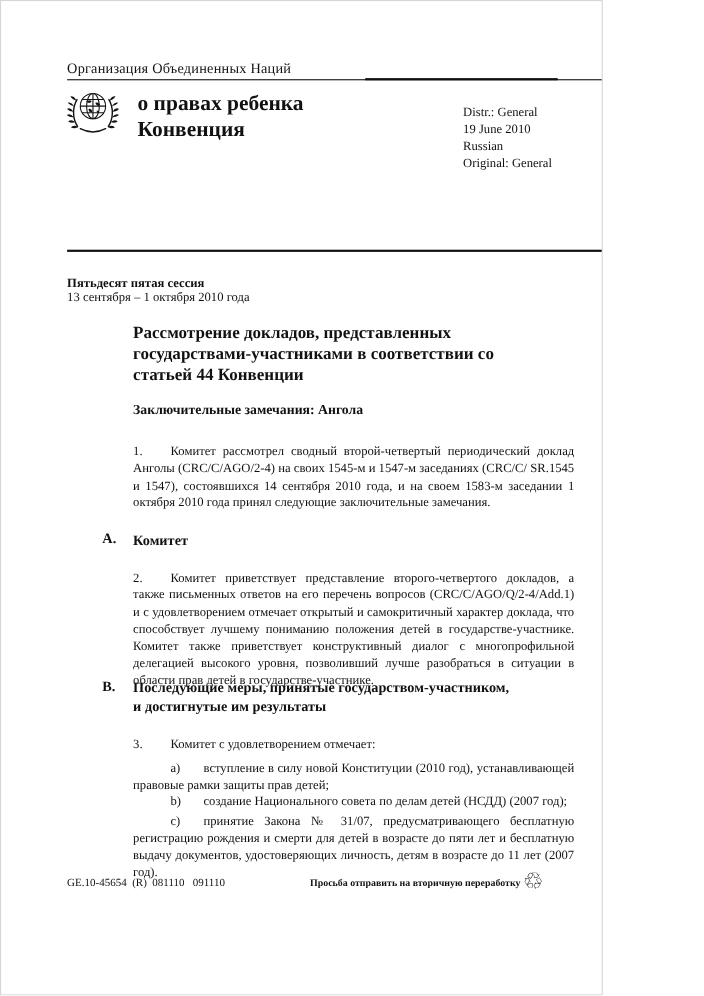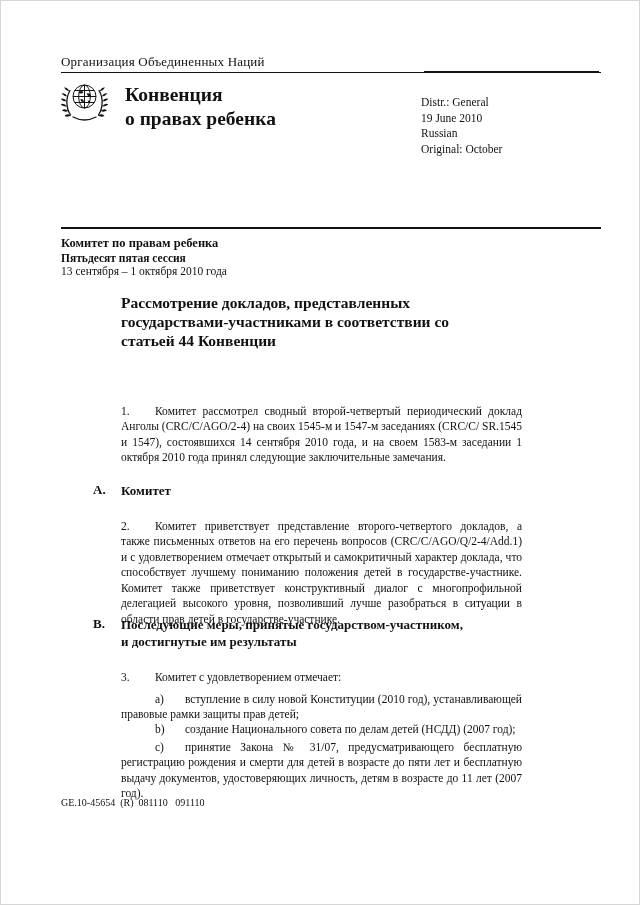--- a/index.html
+++ b/index.html
@@ -1,18 +1,18 @@
 <!DOCTYPE html>
 <html lang="ru"><head>
 <meta charset="utf-8">
 <style>
   html,body{margin:0;padding:0;background:#ffffff;}
   .page{
     position:relative;
-    width:640px;height:905px;
+    width:548px;height:905px;
     background:#ffffff;
     box-sizing:border-box;
     border:1px solid #d6d6d6;
     font-family:"Liberation Serif","DejaVu Serif",serif;
     color:#111;
     overflow:hidden;
   }
   .abs{position:absolute;}
   
   .org-name{left:60px;top:53px;font-size:13px;letter-spacing:.2px;}
@@ -92,36 +92,36 @@
         <path d="M38.5 12.5q4-1 5.5-4-3.5-.5-5.5 4z"></path>
         <path d="M40.5 17.5q4-.5 6-3-3-1.5-6 3z"></path>
         <path d="M41.2 22.5q4 0 6-2.5-3-2-6 2.5z"></path>
         <path d="M40.8 27.5q4 .5 6.5-2-3-2-6.5 2z"></path>
         <path d="M39.5 32q3.5 1.5 6.5-.5-2.5-2.5-6.5.5z"></path>
         <path d="M37 36.5q3 2 6.5.5-2-3-6.5-.5z"></path>
       </g>
     </svg>
   </div>
   <div class="abs treaty-title">
+    <div>о правах ребенка</div>
     <div>Конвенция</div>
-    <div>о правах ребенка</div>
   </div>
   <div class="abs info-block">
     <div>Distr.: General</div>
     <div>19 June 2010</div>
     <div>Russian</div>
-    <div>Original: October</div>
+    <div>Original: General</div>
   </div>
 
   <div class="abs rule-2"></div>
-  <div class="abs committee">Комитет по правам ребенка</div>
   <div class="abs session">Пятьдесят пятая сессия</div>
   <div class="abs dates">13 сентября – 1 октября 2010 года</div>
 
   <div class="abs doc-title">Рассмотрение докладов, представленных государствами-участниками в соответствии со статьей 44 Конвенции</div>
+  <div class="abs doc-subtitle">Заключительные замечания: Ангола</div>
 
   <p class="abs body-par p1"><span class="pnum">1.</span><span>Комитет рассмотрел сводный второй-четвертый периодический доклад Анголы (CRC/C/AGO/2-4) на своих 1545-м и 1547-м заседаниях (CRC/C/ SR.1545 и 1547), состоявшихся 14 сентября 2010 года, и на своем 1583-м заседании 1 октября 2010 года принял следующие заключительные замечания.</span></p>
 
   <div class="abs sec-letter secA">A.</div>
   <div class="abs sec-head secA">Комитет</div>
 
   <p class="abs body-par p2"><span class="pnum">2.</span><span>Комитет приветствует представление второго-четвертого докладов, а также письменных ответов на его перечень вопросов (CRC/C/AGO/Q/2-4/Add.1) и с удовлетворением отмечает открытый и самокритичный характер доклада, что способствует лучшему пониманию положения детей в государстве-участнике. Комитет также приветствует конструктивный диалог с многопрофильной делегацией высокого уровня, позволивший лучше разобраться в ситуации в области прав детей в государстве-участнике.</span></p>
 
   <div class="abs sec-letter secB">B.</div>
   <div class="abs sec-head secB">
@@ -129,14 +129,18 @@
     <span>и достигнутые им результаты</span>
   </div>
 
   <p class="abs body-par p3"><span class="pnum">3.</span><span>Комитет с удовлетворением отмечает:</span></p>
 
   <p class="abs item item-a"><span class="inum">a)</span><span>вступление в силу новой Конституции (2010 год), устанавливающей правовые рамки защиты прав детей;</span></p>
   <p class="abs item item-b"><span class="inum">b)</span><span>создание Национального совета по делам детей (НСДД) (2007 год);</span></p>
   <p class="abs item item-c"><span class="inum">c)</span><span>принятие Закона № 31/07, предусматривающего бесплатную регистрацию рождения и смерти для детей в возрасте до пяти лет и бесплатную выдачу документов, удостоверяющих личность, детям в возрасте до 11 лет (2007 год).</span></p>
 
   <div class="abs footer-code">GE.10-45654  (R)  081110   091110</div>
+  <div class="abs recycle">
+    <span class="note">Просьба отправить на вторичную переработку</span>
+    <span class="glyph">♲</span>
+  </div>
 
 </div>
 
 </body></html>

